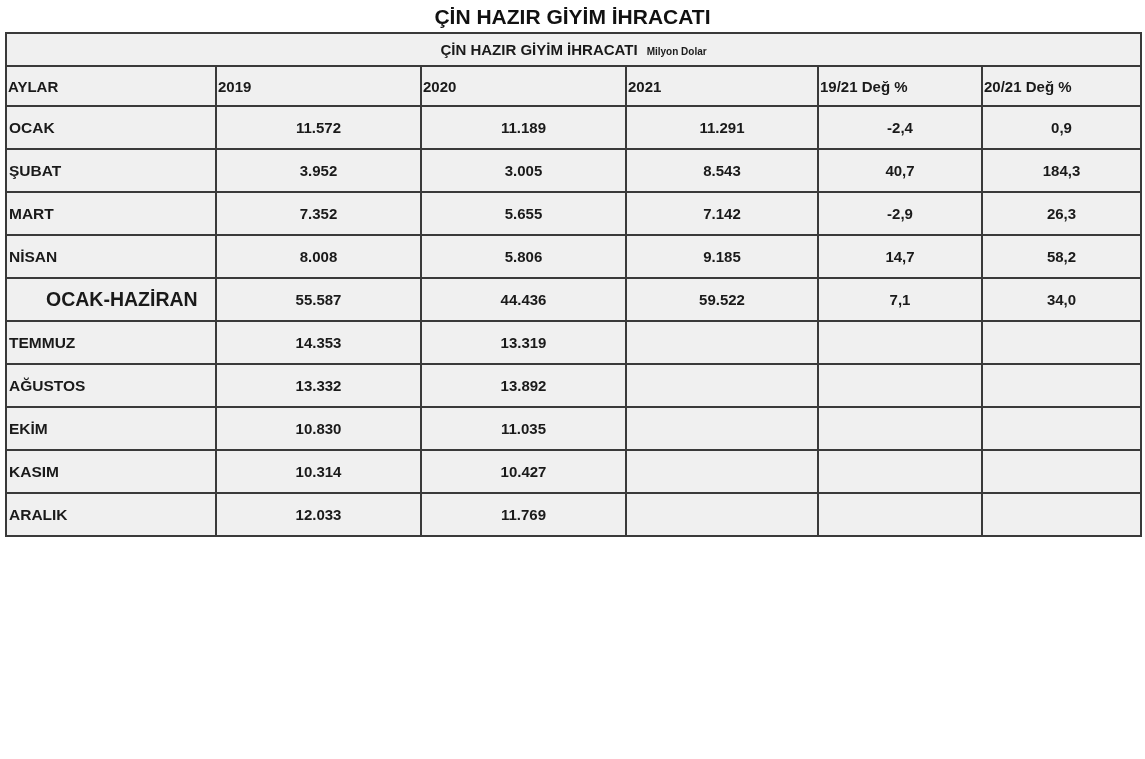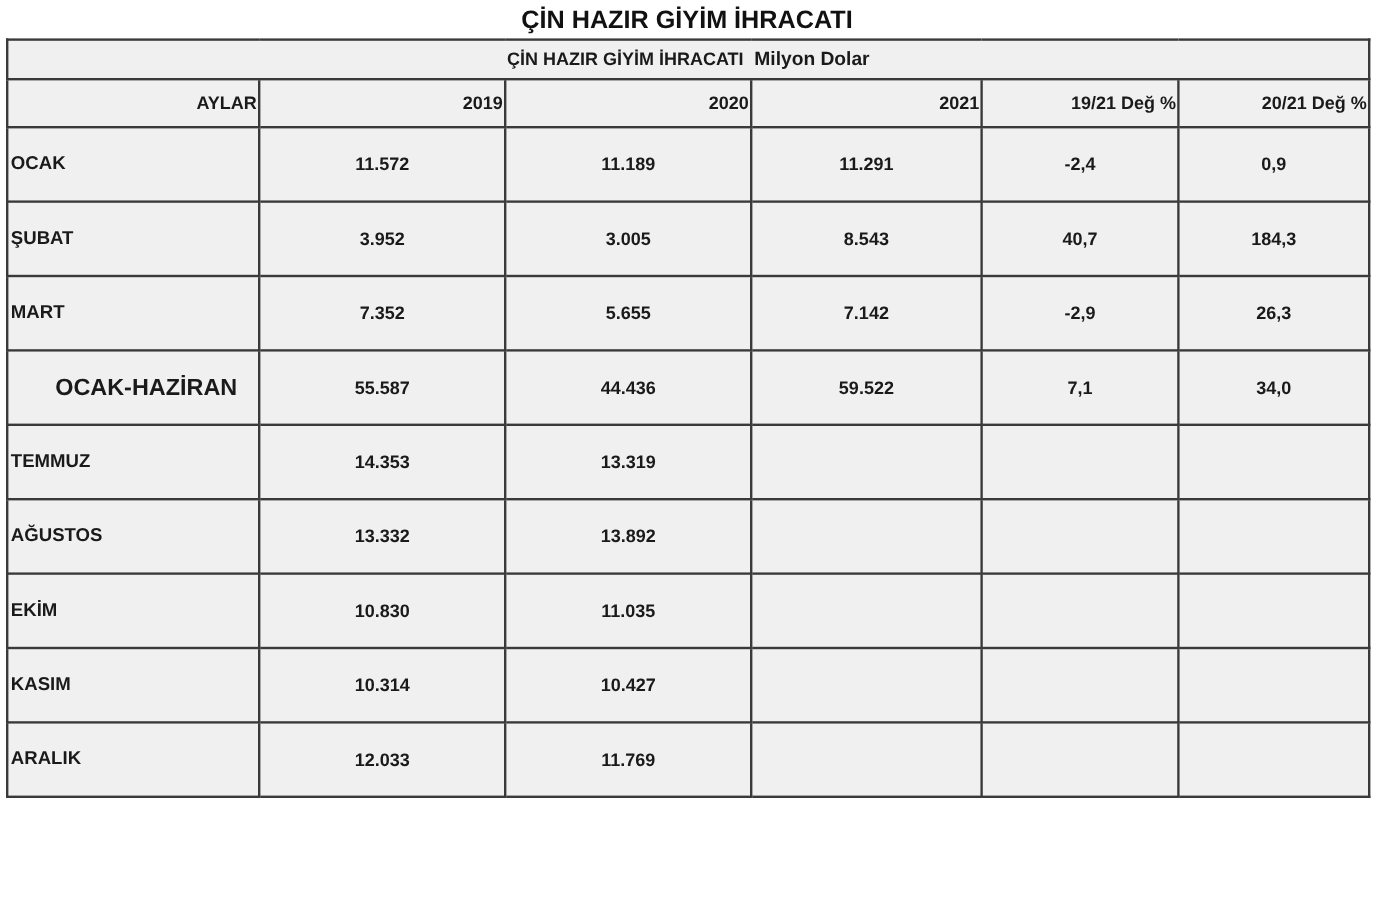--- a/index.html
+++ b/index.html
@@ -32,30 +32,30 @@
     font-weight: bold;
     overflow: hidden;
     white-space: nowrap;
   }
   tr.subtitle-row th {
     height: 33px;
     text-align: center;
     font-size: 15px;
   }
   .subtitle-unit {
-    font-size: 16px;
+    font-size: 10px;
     margin-left: 9px;
     margin-top: 40px;
   }
   tr.header-row th {
     height: 40px;
-    text-align: right;
+    text-align: left;
     font-size: 15px;
   }
-  tbody tr { height: 62px; border-radius: 10px; }
+  tbody tr { height: 43px; border-radius: 10px; }
   tbody th.month-cell {
     text-align: left;
     padding-left: 2px;
     font-size: 15.5px;
   }
   tbody td.value-cell {
     text-align: center;
     font-size: 15px;
   }
   tbody tr.total-row th.month-cell { font-size: 19.5px; padding-left: 39px; }
@@ -108,20 +108,28 @@
         <td class="value-cell">184,3</td>
       </tr>
       <tr>
         <th class="month-cell">MART</th>
         <td class="value-cell">7.352</td>
         <td class="value-cell">5.655</td>
         <td class="value-cell">7.142</td>
         <td class="value-cell">-2,9</td>
         <td class="value-cell">26,3</td>
       </tr>
+      <tr>
+        <th class="month-cell">NİSAN</th>
+        <td class="value-cell">8.008</td>
+        <td class="value-cell">5.806</td>
+        <td class="value-cell">9.185</td>
+        <td class="value-cell">14,7</td>
+        <td class="value-cell">58,2</td>
+      </tr>
       <tr class="total-row">
         <th class="month-cell">OCAK-HAZİRAN</th>
         <td class="value-cell">55.587</td>
         <td class="value-cell">44.436</td>
         <td class="value-cell">59.522</td>
         <td class="value-cell">7,1</td>
         <td class="value-cell">34,0</td>
       </tr>
       <tr>
         <th class="month-cell">TEMMUZ</th>

